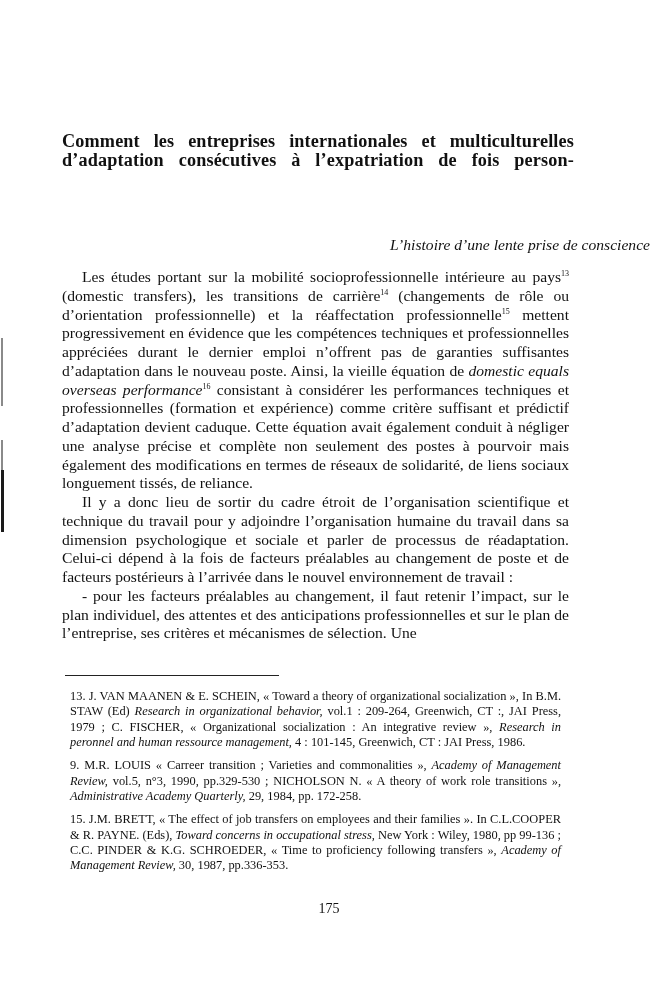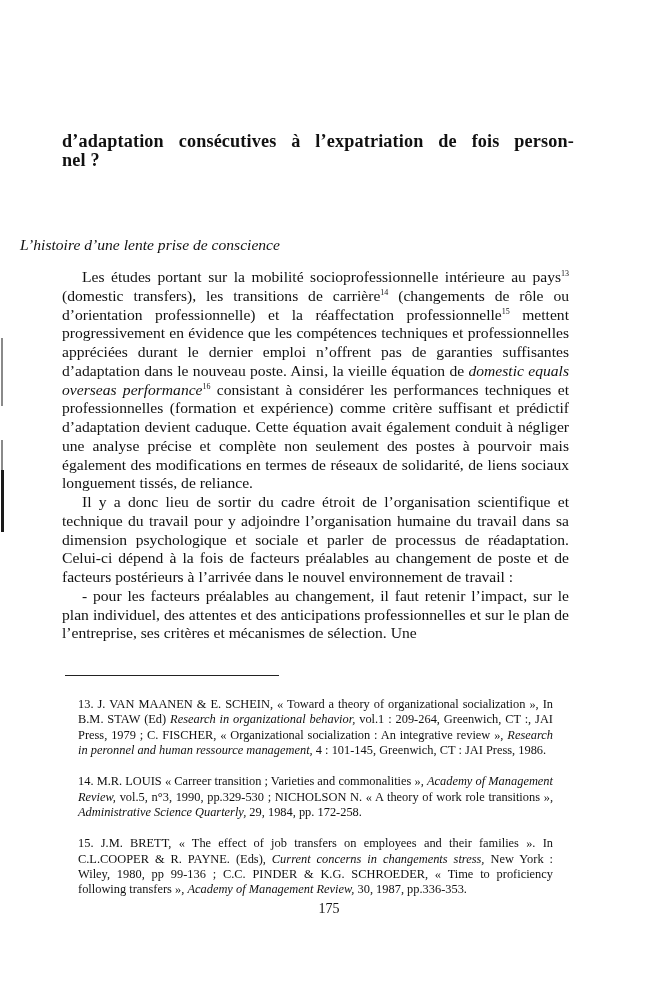--- a/index.html
+++ b/index.html
@@ -24,21 +24,21 @@
       font-weight: bold; font-size: 18.2px; line-height: 18.6px;
       text-align: justify; text-align-last: left;
       margin: 0;
       letter-spacing: 0.15px;
     }
     .title span { display: block; text-align: justify; text-align-last: justify; }
     .title span.last { text-align-last: left; }
 
     .subtitle {
       position: absolute; left: 0; top: 236px; width: 650px;
-      text-align: left;
+      text-align: right;
       font-style: italic; font-size: 15.6px; line-height: 18px;
       padding-left: 20px; box-sizing: border-box;
     }
 
     .body {
       position: absolute; left: 62px; top: 268px; width: 507px;
       font-size: 15.6px; line-height: 18.75px;
       text-align: justify;
     }
     .body p { margin: 0; text-indent: 20px; hyphens: manual; }
@@ -48,53 +48,53 @@
     .rule {
       position: absolute; left: 65px; top: 675px; width: 214px; height: 0;
       border-top: 1.3px solid #222;
     }
 
     .footnotes {
       position: absolute; left: 62px; top: 681px; width: 507px;
       font-size: 12.4px; line-height: 15.35px;
       text-align: justify;
     }
-    .fn { margin: 16px; }
+    .fn { margin: 8px; }
     .fn i { font-style: italic; }
 
     .page-number {
       position: absolute; left: 0; top: 901px; width: 650px;
       text-align: center; font-size: 14px; line-height: 16px;
       padding-left: 8px; box-sizing: border-box;
     }
   </style>
 </head>
 <body>
 
 <div class="page">
 
   <div class="scan-mark m1"></div>
   <div class="scan-mark m2"></div>
   <div class="scan-mark m3"></div>
 
   <h1 class="title">
+    <span>Comment les entreprises internationales et multiculturelles</span>
     <span>d’adaptation consécutives à l’expatriation de fois person-</span>
-    <span class="last">nel ?</span>
   </h1>
 
   <div class="subtitle">L’histoire d’une lente prise de conscience</div>
 
   <div class="body">
     <p><span>Les études portant sur la mobilité socioprofessionnelle intérieure au pays</span><sup>13</sup><span> (domestic transfers), les transitions de carrière</span><sup>14</sup><span> (changements de rôle ou d’orientation professionnelle) et la réaffectation professionnelle</span><sup>15</sup><span> mettent progressivement en évidence que les compétences techniques et professionnelles appréciées durant le dernier emploi n’offrent pas de ga­ranties suffisantes d’adaptation dans le nouveau poste. Ainsi, la vieille équation de </span><i>domestic equals overseas performance</i><sup>16</sup><span> consistant à considé­rer les performances techniques et professionnelles (formation et expé­rience) comme critère suffisant et prédictif d’adaptation devient caduque. Cette équation avait également conduit à négliger une analyse précise et complète non seulement des postes à pourvoir mais également des modi­fications en termes de réseaux de solidarité, de liens sociaux longuement tissés, de reliance.</span></p>
     <p>Il y a donc lieu de sortir du cadre étroit de l’organisation scientifique et technique du travail pour y adjoindre l’organisation humaine du travail dans sa dimension psychologique et sociale et parler de processus de ré­adaptation. Celui-ci dépend à la fois de facteurs préalables au change­ment de poste et de facteurs postérieurs à l’arrivée dans le nouvel envi­ronnement de travail :</p>
     <p>- pour les facteurs préalables au changement, il faut retenir l’impact, sur le plan individuel, des attentes et des anticipations professionnelles et sur le plan de l’entreprise, ses critères et mécanismes de sélection. Une</p>
   </div>
 
   <div class="rule"></div>
 
   <div class="footnotes">
     <p class="fn"><span>13. J. VAN MAANEN &amp; E. SCHEIN, « Toward a theory of organizational socialization », In B.M. STAW (Ed) </span><i>Research in organizational behavior,</i><span> vol.1 : 209-264, Greenwich, CT :, JAI Press, 1979 ; C. FISCHER, « Organizational socialization : An integrative review », </span><i>Research in peronnel and human ressource management,</i><span> 4 : 101-145, Green­wich, CT : JAI Press, 1986.</span></p>
-    <p class="fn"><span>14. M.R. LOUIS « Carreer transition ; Varieties and commonalities », </span><i>Academy of Ma­nagement Review,</i><span> vol.5, n°3, 1990, pp.329-530 ; NICHOLSON N. « A theory of work role transitions », </span><i>Administrative Science Quarterly,</i><span> 29, 1984, pp. 172-258.</span></p>
-    <p class="fn"><span>15. J.M. BRETT, « The effect of job transfers on employees and their families ». In C.L.COOPER &amp; R. PAYNE. (Eds), </span><i>Current concerns in changements stress,</i><span> New York : Wiley, 1980, pp 99-136 ; C.C. PINDER &amp; K.G. SCHROEDER, « Time to proficiency following transfers », </span><i>Academy of Management Review,</i><span> 30, 1987, pp.336-353.</span></p>
+    <p class="fn"><span>9. M.R. LOUIS « Carreer transition ; Varieties and commonalities », </span><i>Academy of Ma­nagement Review,</i><span> vol.5, n°3, 1990, pp.329-530 ; NICHOLSON N. « A theory of work role transitions », </span><i>Administrative Academy Quarterly,</i><span> 29, 1984, pp. 172-258.</span></p>
+    <p class="fn"><span>15. J.M. BRETT, « The effect of job transfers on employees and their families ». In C.L.COOPER &amp; R. PAYNE. (Eds), </span><i>Toward concerns in occupational stress,</i><span> New York : Wiley, 1980, pp 99-136 ; C.C. PINDER &amp; K.G. SCHROEDER, « Time to proficiency following transfers », </span><i>Academy of Management Review,</i><span> 30, 1987, pp.336-353.</span></p>
   </div>
 
   <div class="page-number">175</div>
 </div>
 
 </body></html>

